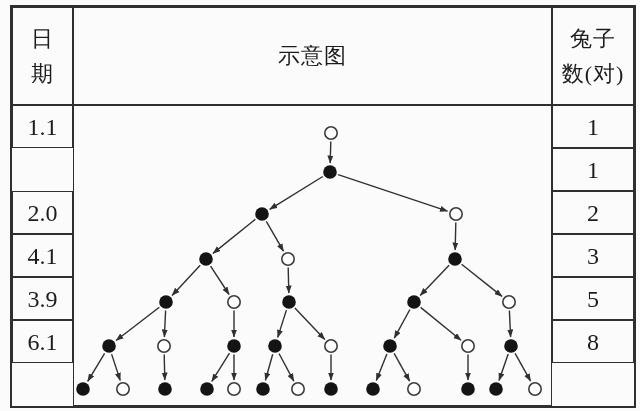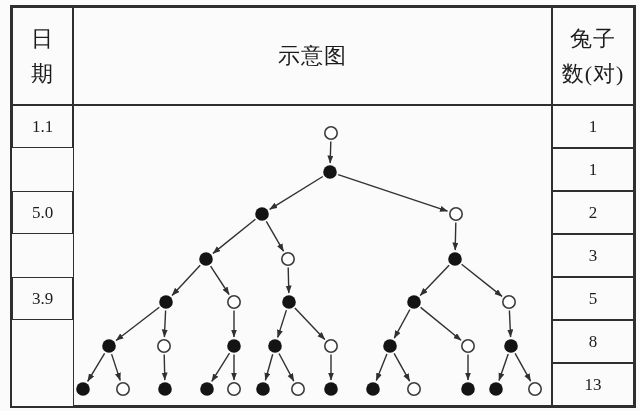--- a/index.html
+++ b/index.html
@@ -27,21 +27,21 @@
     box-sizing:border-box;
   }
   .c1{grid-column:1}.c2{grid-column:2}.c3{grid-column:3}
   .r1{grid-row:1}.r2{grid-row:2}.r3{grid-row:3}.r4{grid-row:4}
   .r5{grid-row:5}.r6{grid-row:6}.r7{grid-row:7}.r8{grid-row:8}
   .hdr{
     flex-direction:column;justify-content:center;gap:13px;
     font-size:22px;line-height:1;letter-spacing:1px;
   }
   .hdr.single{gap:0;}
-  .num{font-size:17px;line-height:1;}
+  .num{font-size:24px;line-height:1;}
   .diagram-area{background:transparent;}
   .overlay{
     position:absolute;left:0;top:0;width:640px;height:411px;
     pointer-events:none;
   }
 </style>
 </head>
 <body>
 
 <div class="stage">
@@ -56,32 +56,33 @@
     <div class="cell hdr single c2 r1">
       <span>示意图</span>
     </div>
 
     <div class="cell hdr c3 r1">
       <span>兔子</span>
       <span>数(对)</span>
     </div>
 
     <div class="cell num c1 r2">1.1</div>
-    <div class="cell num c1 r4">5.0</div>
+    <div class="cell num c1 r4">2.0</div>
+    <div class="cell num c1 r5">4.1</div>
     <div class="cell num c1 r6">3.9</div>
+    <div class="cell num c1 r7">6.1</div>
 
     <div class="cell diagram-area c2" style="grid-row:2 / span 7"></div>
 
     <div class="cell num c3 r2">1</div>
     <div class="cell num c3 r3">1</div>
     <div class="cell num c3 r4">2</div>
     <div class="cell num c3 r5">3</div>
     <div class="cell num c3 r6">5</div>
     <div class="cell num c3 r7">8</div>
-    <div class="cell num c3 r8">13</div>
 
   </div>
 
   <svg class="overlay" viewBox="0 0 640 411">
       <defs>
         <marker id="arw" markerWidth="9" markerHeight="8" refX="7.5" refY="3" orient="auto" markerUnits="userSpaceOnUse">
           <path d="M0,0 L8,3 L0,6 Z" fill="#303030"></path>
         </marker>
       </defs>
       <line x1="330.8" y1="141.5" x2="330.2" y2="163.0" stroke="#303030" stroke-width="1.4" marker-end="url(#arw)"></line>

